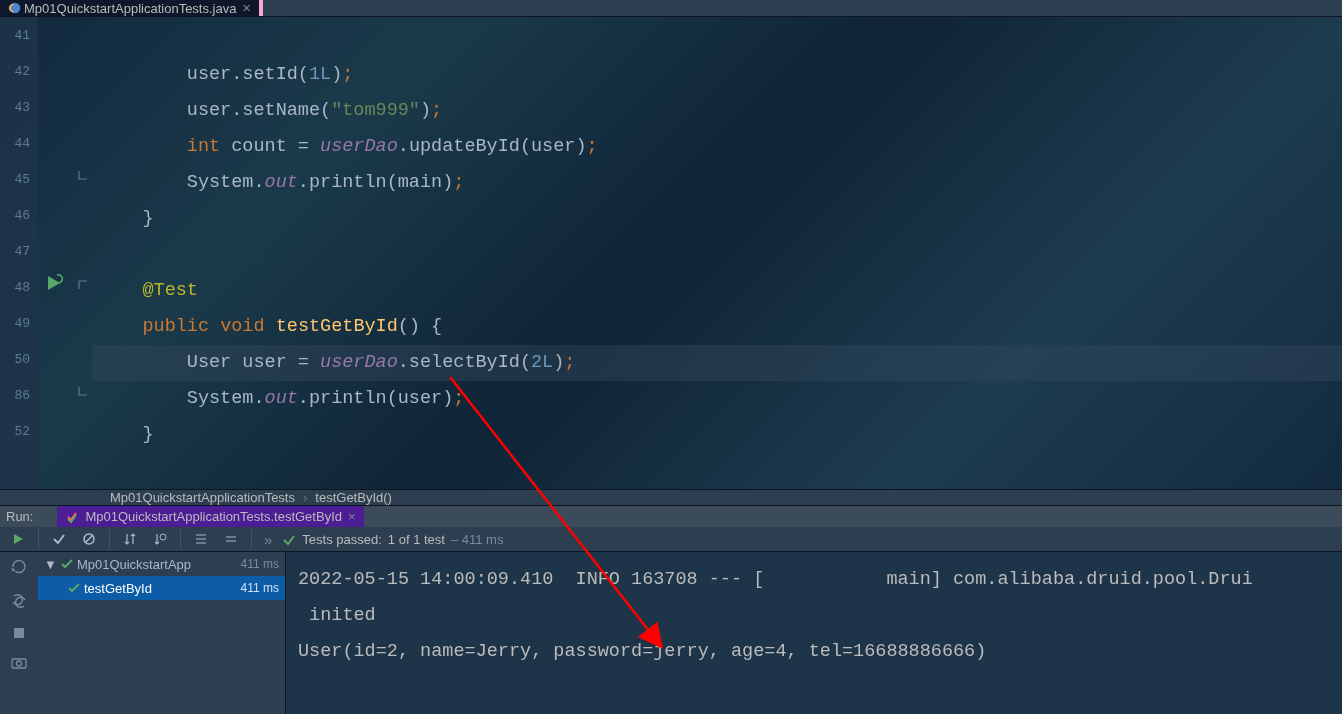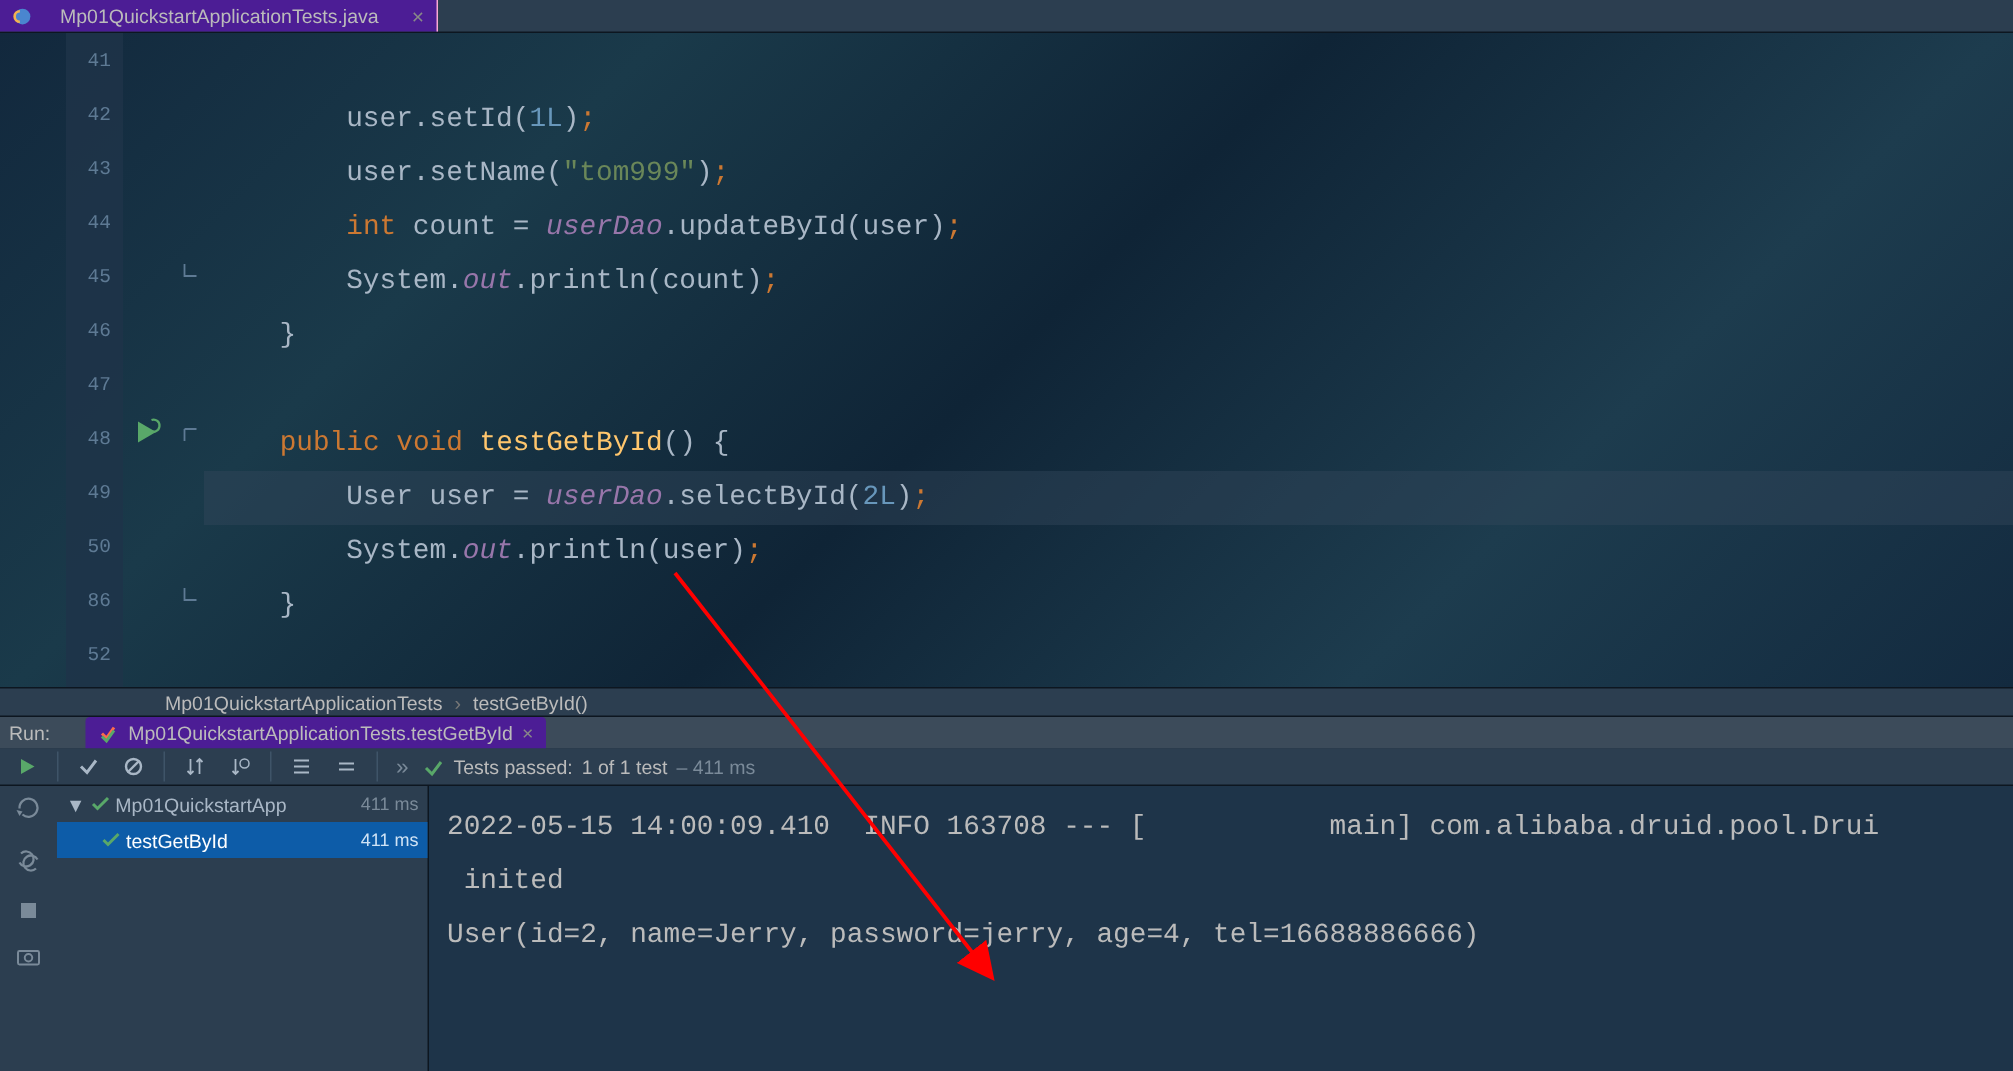--- a/index.html
+++ b/index.html
@@ -1,26 +1,26 @@
 <!DOCTYPE html>
 <html><head>
 <meta charset="utf-8">
 <style>
   * { margin: 0; padding: 0; box-sizing: border-box; }
   html, body { width: 1342px; height: 714px; overflow: hidden; font-family: "Segoe UI", "Microsoft YaHei", sans-serif; background: #1a2b3c; }
   body { display: flex; flex-direction: column; color: #a9b7c6; }
 
   
   .tab-bar { height: 30px; background: #2c3e50; display: flex; align-items: stretch; border-bottom: 1px solid #0d1620; }
-  .tab { display: flex; align-items: center; padding: 0 8px; background: #4c1d95; border-right: 1px solid #f9a8d4; font-size: 13px; color: #bbbbbb; gap: 18px; }
+  .tab { display: flex; align-items: center; padding: 0 8px; background: #0f172a; border-right: 4px solid #f9a8d4; font-size: 13px; color: #bbbbbb; gap: 2px; }
   .tab svg.file-icon { width: 14px; height: 14px; }
   .tab .close { color: #888; font-size: 14px; margin-left: 4px; }
 
   
-  .editor-area { flex: 1; display: flex; background: linear-gradient(135deg, #12283d 0%, #1a3a4a 25%, #0f2436 50%, #1d3c4e 75%, #132a3f 100%); position: relative; padding-left: 44px; }
+  .editor-area { flex: 1; display: flex; background: linear-gradient(135deg, #12283d 0%, #1a3a4a 25%, #0f2436 50%, #1d3c4e 75%, #132a3f 100%); position: relative; }
   .gutter { width: 38px; background: rgba(30,52,73,0.85); display: flex; flex-direction: column; font-size: 13px; color: #5e7a94; font-family: "Consolas","Courier New",monospace; }
   .gutter-line { height: 36px; display: flex; align-items: center; justify-content: flex-end; padding-right: 8px; }
   .mark-gutter { width: 36px; position: relative; }
   .run-mark { position: absolute; left: 6px; }
   .fold-gutter { width: 18px; position: relative; }
   .fold-mark { position: absolute; left: 2px; color: #5e7a94; }
   .code-col { flex: 1; position: relative; font-family: "Consolas","Courier New",monospace; font-size: 18.5px; line-height: 36px; margin-top: 40px; }
   .code-line { height: 36px; white-space: pre; padding-left: 6px; color: #a9b7c6; }
   .hl-line { background: rgba(50,70,90,0.45); }
   .kw { color: #cc7832; }
@@ -108,23 +108,24 @@
           <path d="M3 4 L3 12 M3 4 L11 4" fill="none" stroke="#5e7a94" stroke-width="1.2"></path>
         </svg></span>
     <span class="fold-mark" style="top:368px"><svg width="14" height="14" viewBox="0 0 14 14">
           <path d="M3 2 L3 10 L11 10" fill="none" stroke="#5e7a94" stroke-width="1.2"></path>
         </svg></span>
   </div>
   <div class="code-col" id="code">
       <div class="code-line"><span class="type">        user.setId(</span><span class="num">1L</span><span class="type">)</span><span class="semi">;</span></div>
       <div class="code-line"><span class="type">        user.setName(</span><span class="str">"tom999"</span><span class="type">)</span><span class="semi">;</span></div>
       <div class="code-line"><span class="type">        </span><span class="kw">int</span><span class="type"> count = </span><span class="field">userDao</span><span class="type">.updateById(user)</span><span class="semi">;</span></div>
-      <div class="code-line"><span class="type">        System.</span><span class="staticfield">out</span><span class="type">.println(count)</span><span class="semi">;</span></div>
+      <div class="code-line"><span class="type">        System.</span><span class="staticfield">out</span><span class="type">.println(main)</span><span class="semi">;</span></div>
       <div class="code-line"><span class="type">    }</span></div>
       <div class="code-line"><span class="type"></span></div>
+      <div class="code-line"><span class="type">    </span><span class="anno">@Test</span></div>
       <div class="code-line"><span class="type">    </span><span class="kw">public</span><span class="type"> </span><span class="kw">void</span><span class="type"> </span><span class="method">testGetById</span><span class="type">() {</span></div>
       <div class="code-line hl-line"><span class="type">        User user = </span><span class="field">userDao</span><span class="type">.selectById(</span><span class="num">2L</span><span class="type">)</span><span class="semi">;</span></div>
       <div class="code-line"><span class="type">        System.</span><span class="staticfield">out</span><span class="type">.println(user)</span><span class="semi">;</span></div>
       <div class="code-line"><span class="type">    }</span></div>
       <div class="code-line"><span class="type"></span></div>
     </div>
 
   <svg class="arrow-svg" style="left:430px; top:350px;" width="260" height="300">
     <defs>
         <marker id="ah" markerWidth="10" markerHeight="10" refX="8" refY="5" orient="auto">

